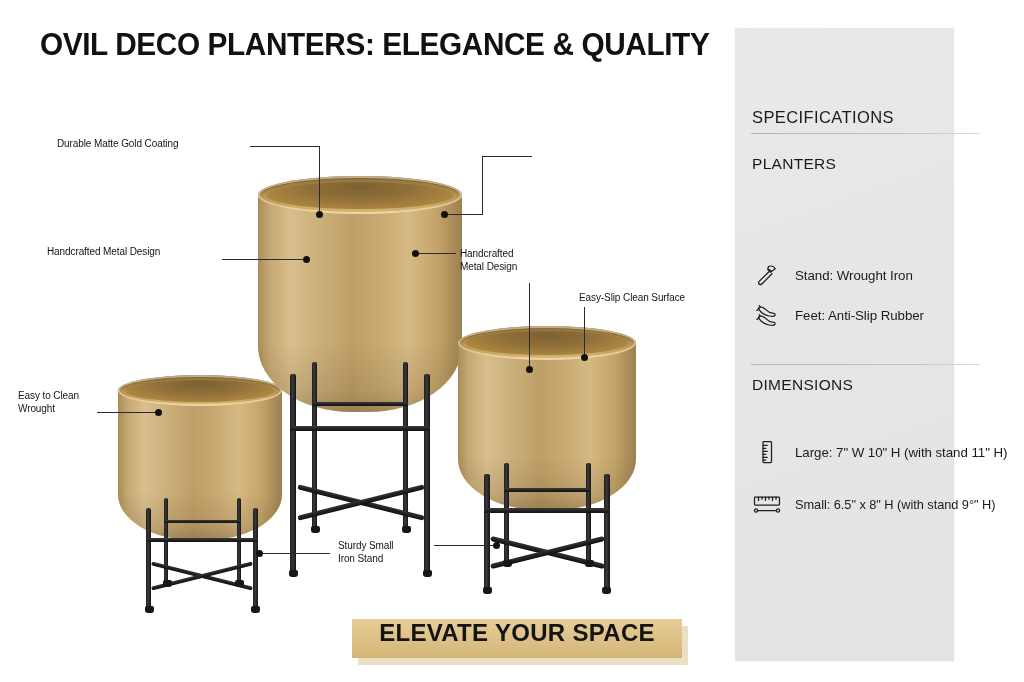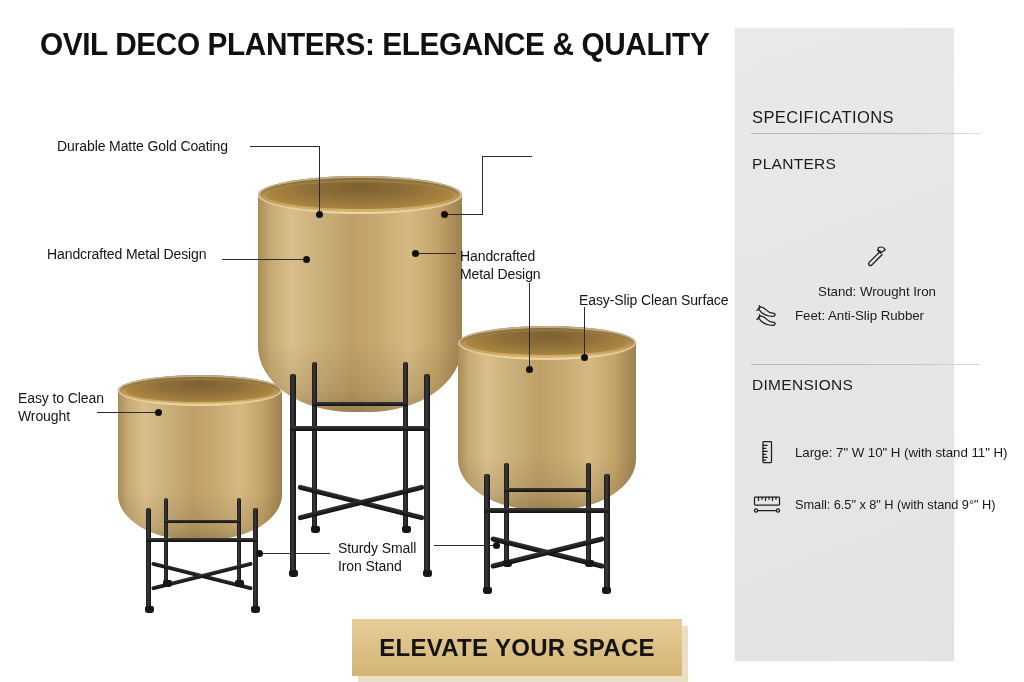--- a/index.html
+++ b/index.html
@@ -90,21 +90,21 @@
     align-items: center;
     justify-content: center;
   }
   .spec-row .txt {
     font-size: 13.3px;
     color: #1b1b1b;
     white-space: nowrap;
     letter-spacing: -0.05px;
   }
   .m1 { top: 186px; }
-  .m2 { top: 213px; flex-direction: column; }
+  .m2 { top: 232px; }
   .m3 { top: 272px; }
   .dim1 { top: 409px; }
   .dim2 { top: 461px; }
   .dim2 .txt { font-size: 12.8px; }
 
   
   .stage {
     position: absolute;
     left: 0; top: 0;
     width: 735px;
@@ -187,21 +187,21 @@
     position: absolute;
     width: 9px;
     height: 7px;
     background: #171717;
     border-radius: 2px 2px 3px 3px;
   }
 
   
   .callout {
     position: absolute;
-    font-size: 14px;
+    font-size: 10px;
     line-height: 1.28;
     color: #151515;
     white-space: pre-line;
     letter-spacing: -0.1px;
   }
   .lead {
     position: absolute;
     background: #2b2b2b;
   }
   .lead.h { height: 1.4px; }
@@ -213,25 +213,25 @@
     border-radius: 50%;
     background: #111111;
   }
 
   
   .cta {
     position: absolute;
     left: 352px;
     top: 619px;
     width: 330px;
-    height: 57px;
+    height: 39px;
     background: linear-gradient(180deg, #e6cd98 0%, #ddc086 52%, #d3b676 100%);
     box-shadow: 6px 7px 0 rgba(216,195,150,0.55);
     display: flex;
-    align-items: center;
+    align-items: flex-start;
     justify-content: center;
   }
   .cta-text {
     font-size: 24px;
     font-weight: bold;
     color: #141414;
     letter-spacing: 0.3px;
   }
 </style>
 </head>

